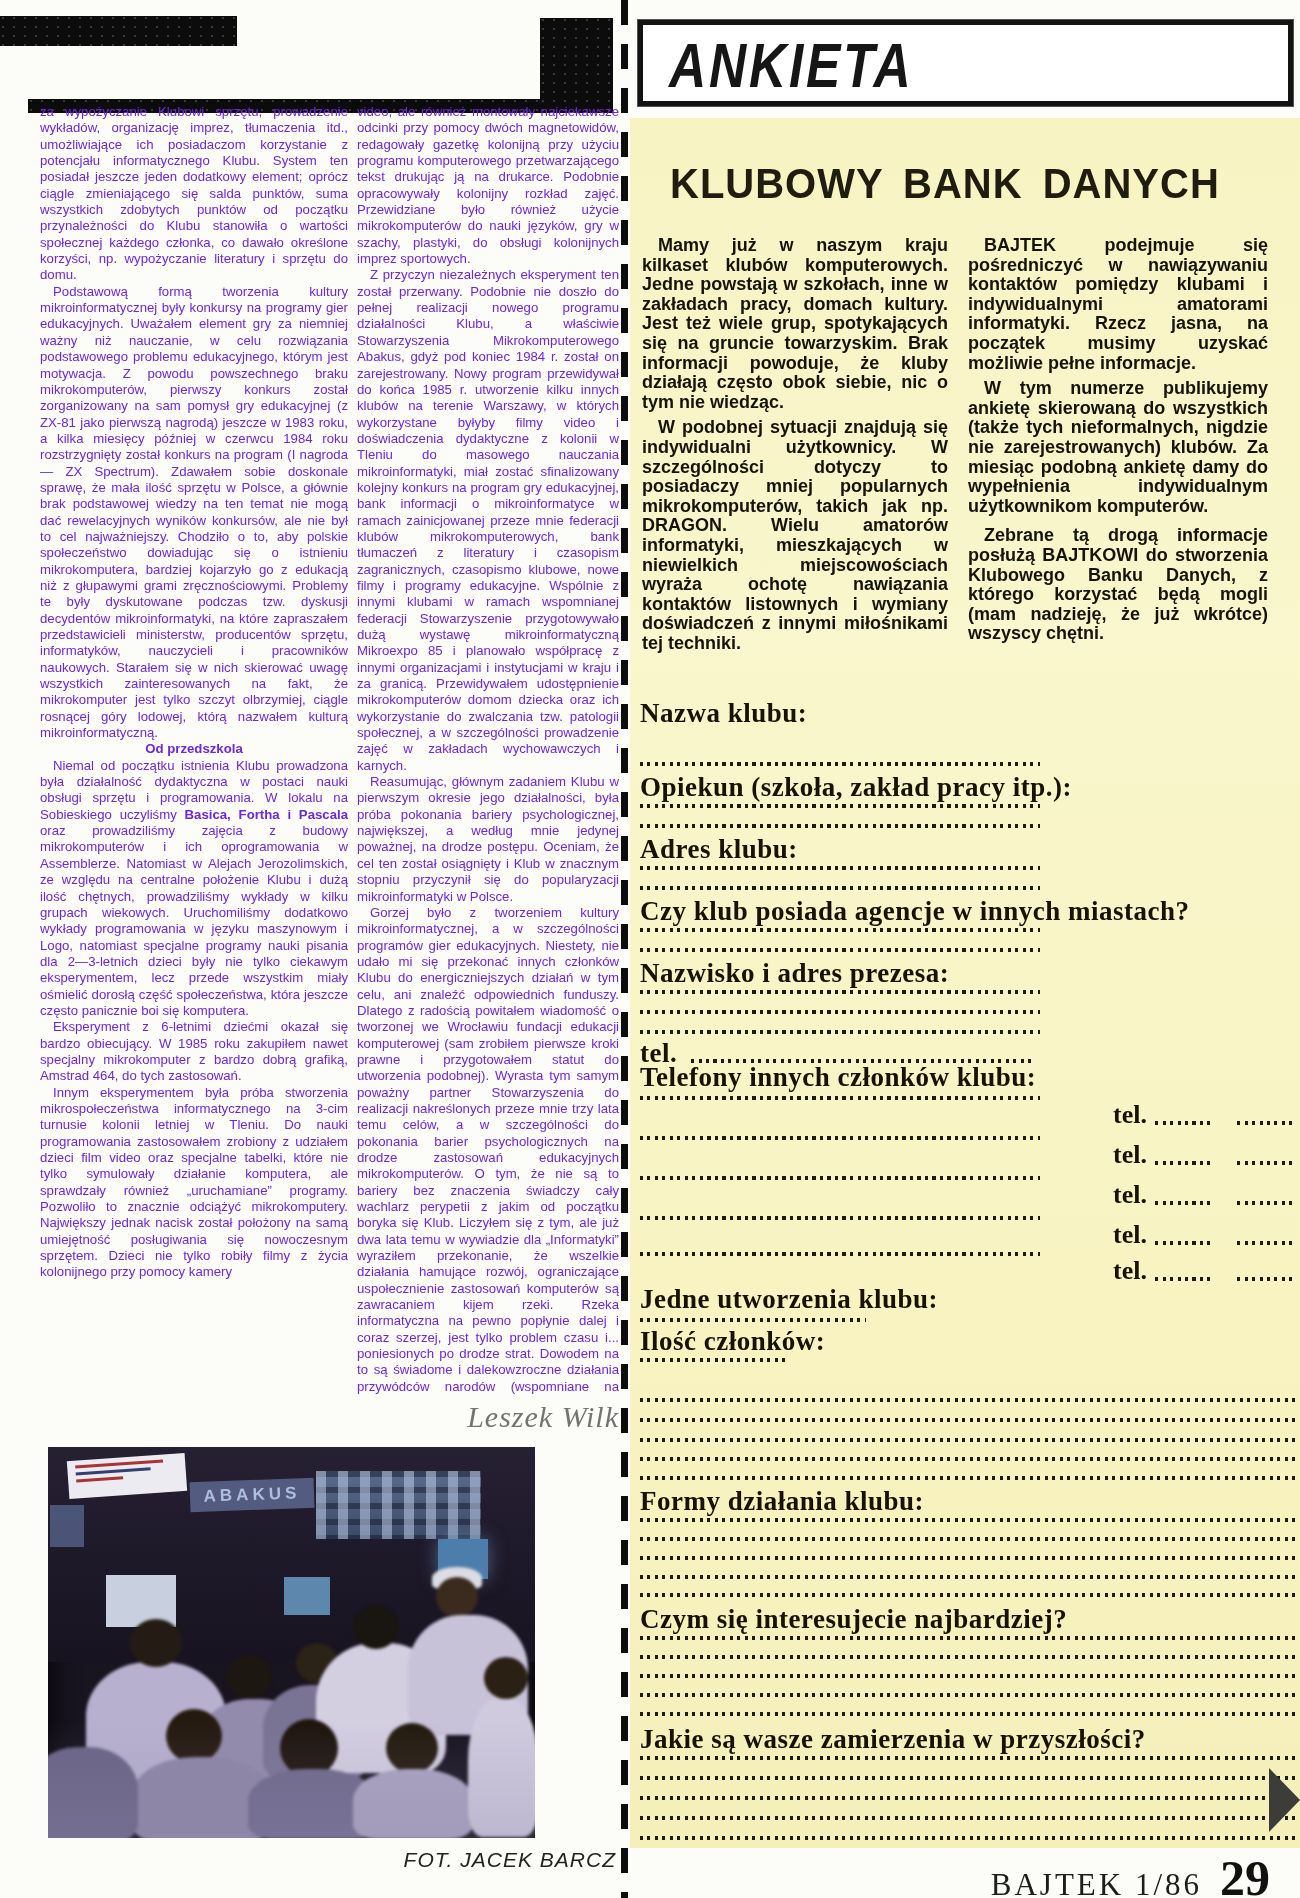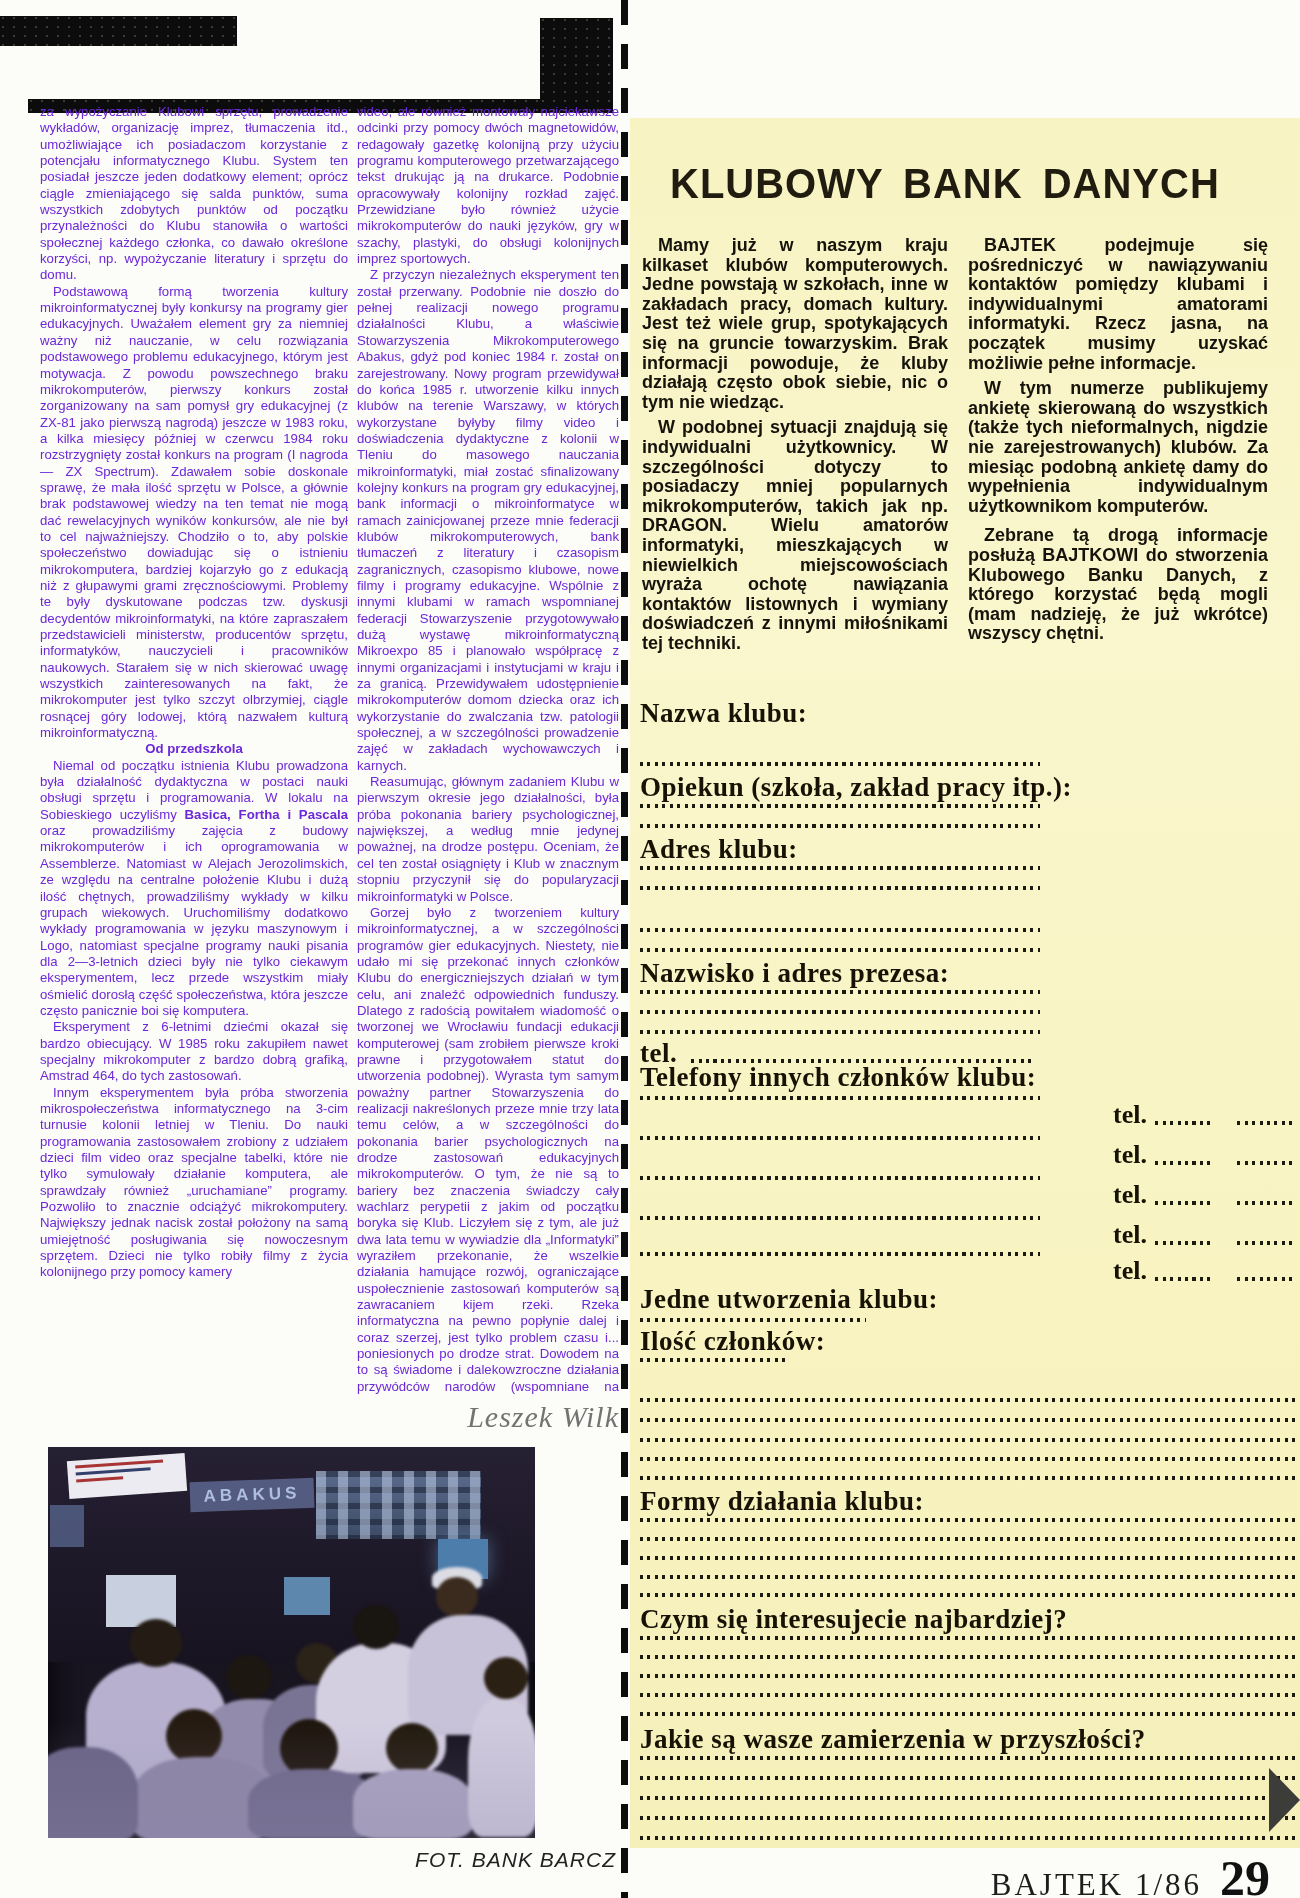--- a/index.html
+++ b/index.html
@@ -160,22 +160,25 @@
       <div class="ph head" style="left:232px;top:272px;width:58px;height:58px;background:#1e150d;"></div>
       <div class="ph body" style="left:200px;top:322px;width:130px;height:70px;background:#6f6a8c;"></div>
       <div class="ph head" style="left:338px;top:276px;width:52px;height:50px;background:#231a0e;"></div>
       <div class="ph body" style="left:305px;top:322px;width:120px;height:70px;background:#aaa3c0;"></div>
       <div class="ph body" style="left:420px;top:250px;width:70px;height:140px;background:#cfcadd;"></div>
       <div class="ph head" style="left:436px;top:210px;width:44px;height:42px;background:#2a2014;"></div>
       <div class="ph body" style="left:-20px;top:300px;width:110px;height:95px;background:#6a6486;"></div>
     </div>
     <div class="floor"></div>
   </div>
-  <div class="photo-caption">FOT. BANK BARCZ</div>
-
+  <div class="photo-caption">FOT. JACEK BARCZ</div>
+
+  <div id="ankieta-box">
+    <span class="word">ANKIETA</span>
+  </div>
 
   <div id="yellow"></div>
   <div id="article-title">KLUBOWY BANK DANYCH</div>
 
   <div id="intro2" class="intro">
     <p>BAJTEK podejmuje się pośredniczyć w nawiązywaniu kontaktów pomiędzy klubami i indywidualnymi amatorami informatyki. Rzecz jasna, na początek musimy uzyskać możliwie pełne informacje.</p>
     <p class="mt6">W tym numerze publikujemy ankietę skierowaną do wszystkich (także tych nieformalnych, nigdzie nie zarejestrowanych) klubów. Za miesiąc podobną ankietę damy do wypełnienia indywidualnym użytkownikom komputerów.</p>
     <p class="mt10">Zebrane tą drogą informacje posłużą BAJTKOWI do stworzenia Klubowego Banku Danych, z którego korzystać będą mogli (mam nadzieję, że już wkrótce) wszyscy chętni.</p>
   </div>
   <div id="intro1" class="intro">
@@ -188,20 +191,21 @@
     <div class="dotline w-mid" style="top:762px"></div>
 
     <div class="flabel" style="top:772px">Opiekun (szkoła, zakład pracy itp.):</div>
     <div class="dotline w-mid" style="top:804px"></div>
     <div class="dotline w-mid" style="top:824px"></div>
 
     <div class="flabel" style="top:834px">Adres klubu:</div>
     <div class="dotline w-mid" style="top:866px"></div>
     <div class="dotline w-mid" style="top:886px"></div>
 
+    <div class="flabel" style="top:896px">Czy klub posiada agencje w innych miastach?</div>
     <div class="dotline w-mid" style="top:928px"></div>
     <div class="dotline w-mid" style="top:948px"></div>
 
     <div class="flabel" style="top:958px">Nazwisko i adres prezesa:</div>
     <div class="dotline w-mid" style="top:990px"></div>
     <div class="dotline w-mid" style="top:1010px"></div>
     <div class="dotline w-mid" style="top:1030px"></div>
 
     <div class="telinline" style="top:1038px">
       <span class="flabel" style="position:static">tel.</span>

